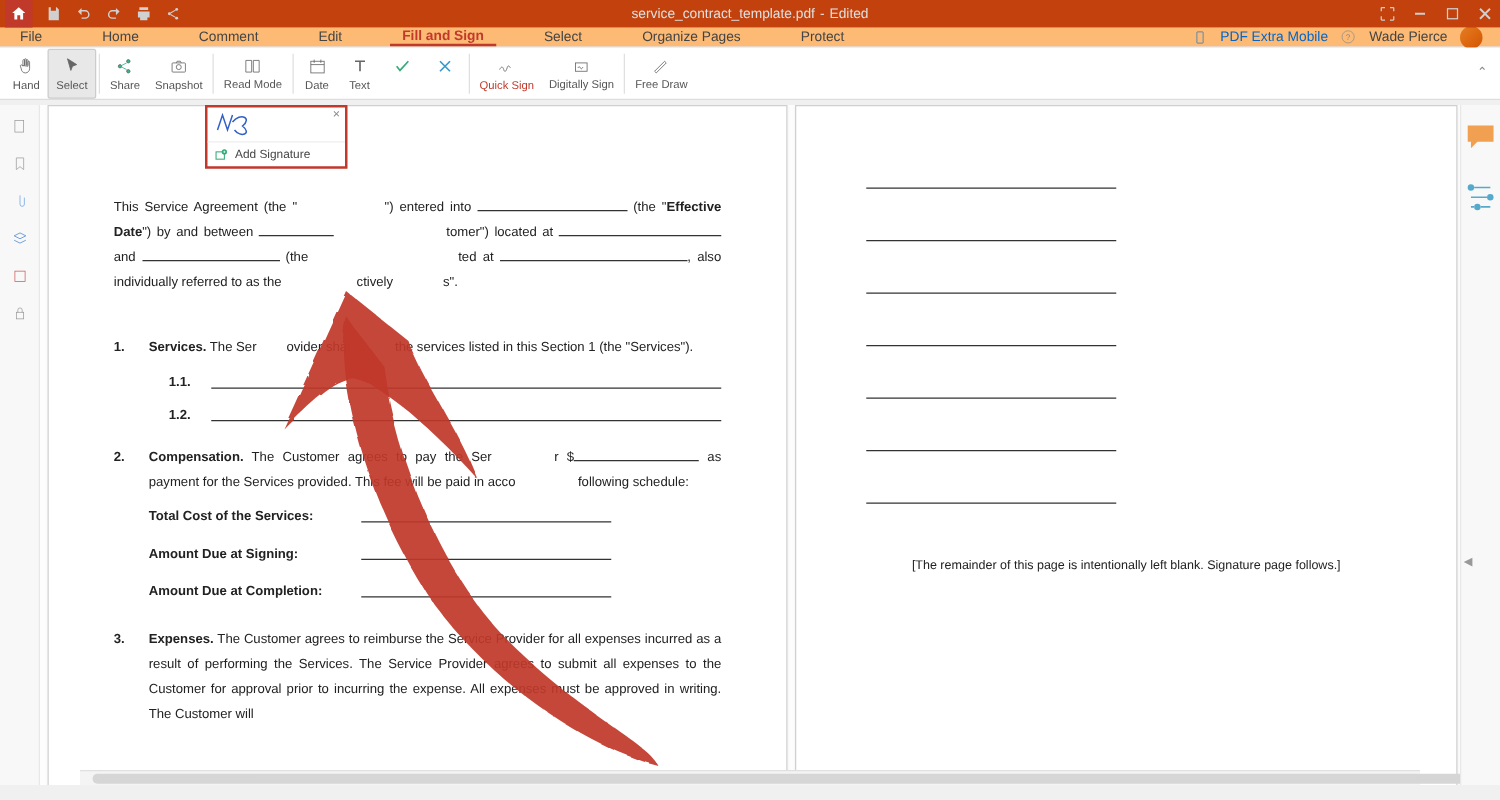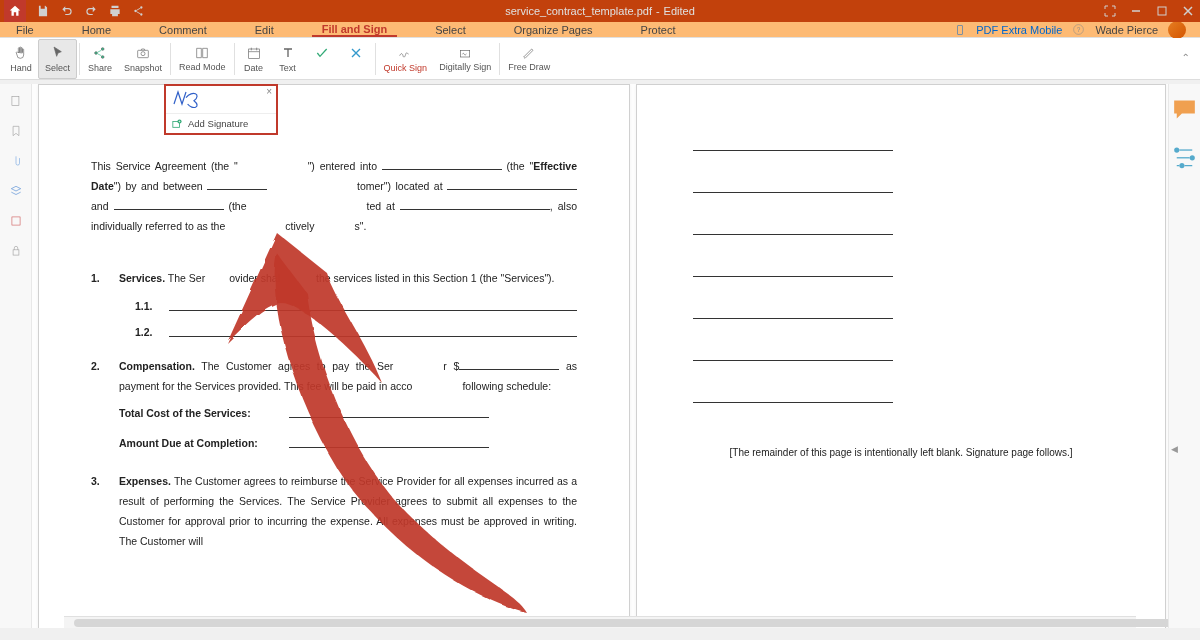--- a/index.html
+++ b/index.html
@@ -304,20 +304,24 @@
         <div class="body">
           <span class="bold">Compensation.</span><span> The Customer agrees to pay the Ser</span><span style="display:inline-block;width:50px"></span><span>r  $</span><span class="blank-line" style="width:100px"></span><span>  as</span>
           <span>payment for the Services provided. This fee will be paid in acco</span><span style="display:inline-block;width:50px"></span><span>following schedule:</span>
         </div>
       </div>
       <div class="field-row">
           <div class="label">Total Cost of the Services:</div>
           <div class="line"></div>
         </div>
       <div class="field-row">
+          <div class="label">Amount Due at Signing:</div>
+          <div class="line"></div>
+        </div>
+      <div class="field-row">
           <div class="label">Amount Due at Completion:</div>
           <div class="line"></div>
         </div>
       <div style="height:8px"></div>
       <div class="num-item">
         <div class="num">3.</div>
         <div class="body"><span class="bold">Expenses.</span><span> The Customer agrees to reimburse the Service Provider for all expenses incurred as a result of performing the Services. The Service Provider agrees to submit all expenses to the Customer for approval prior to incurring the expense. All expenses must be approved in writing. The Customer will</span></div>
       </div>
     </div>
 

